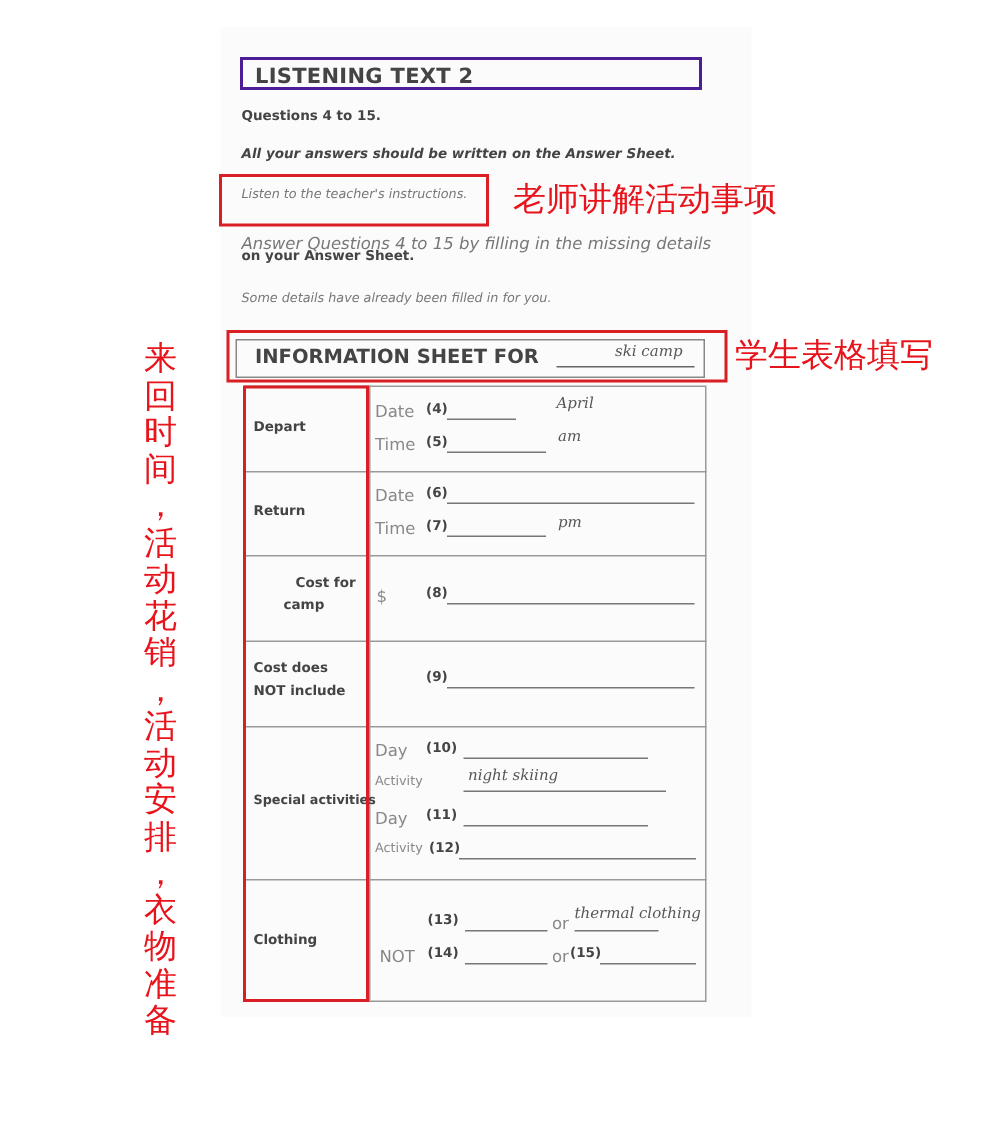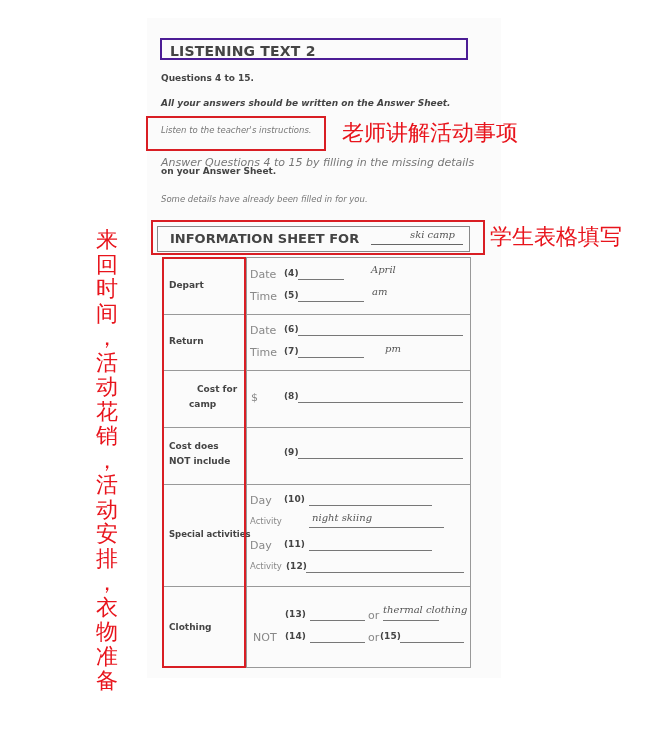--- a/index.html
+++ b/index.html
@@ -70,21 +70,21 @@
 <div class="uline" style="left:298px;top:301px;width:66px;"></div>
 <div class="abs hand" style="left:372px;top:286px;">am</div>
 
 <div class="cell-lbl" style="left:169px;top:334px;">Return</div>
 <div class="f" style="left:250px;top:324px;">Date</div>
 <div class="num" style="left:284px;top:324px;">(6)</div>
 <div class="uline" style="left:298px;top:335px;width:165px;"></div>
 <div class="f" style="left:250px;top:346px;">Time</div>
 <div class="num" style="left:284px;top:346px;">(7)</div>
 <div class="uline" style="left:298px;top:357px;width:66px;"></div>
-<div class="abs hand" style="left:385px;top:343px;">pm</div>
+<div class="abs hand" style="left:372px;top:343px;">pm</div>
 
 <div class="cell-lbl" style="left:169px;top:382px;margin-left:28px;">Cost for</div>
 <div class="cell-lbl" style="left:169px;top:397px;margin-left:20px;">camp</div>
 <div class="f" style="left:251px;top:391px;">$</div>
 <div class="num" style="left:284px;top:391px;">(8)</div>
 <div class="uline" style="left:298px;top:402px;width:165px;"></div>
 
 <div class="cell-lbl" style="left:169px;top:439px;">Cost does</div>
 <div class="cell-lbl" style="left:169px;top:454px;">NOT include</div>
 <div class="num" style="left:284px;top:447px;">(9)</div>

